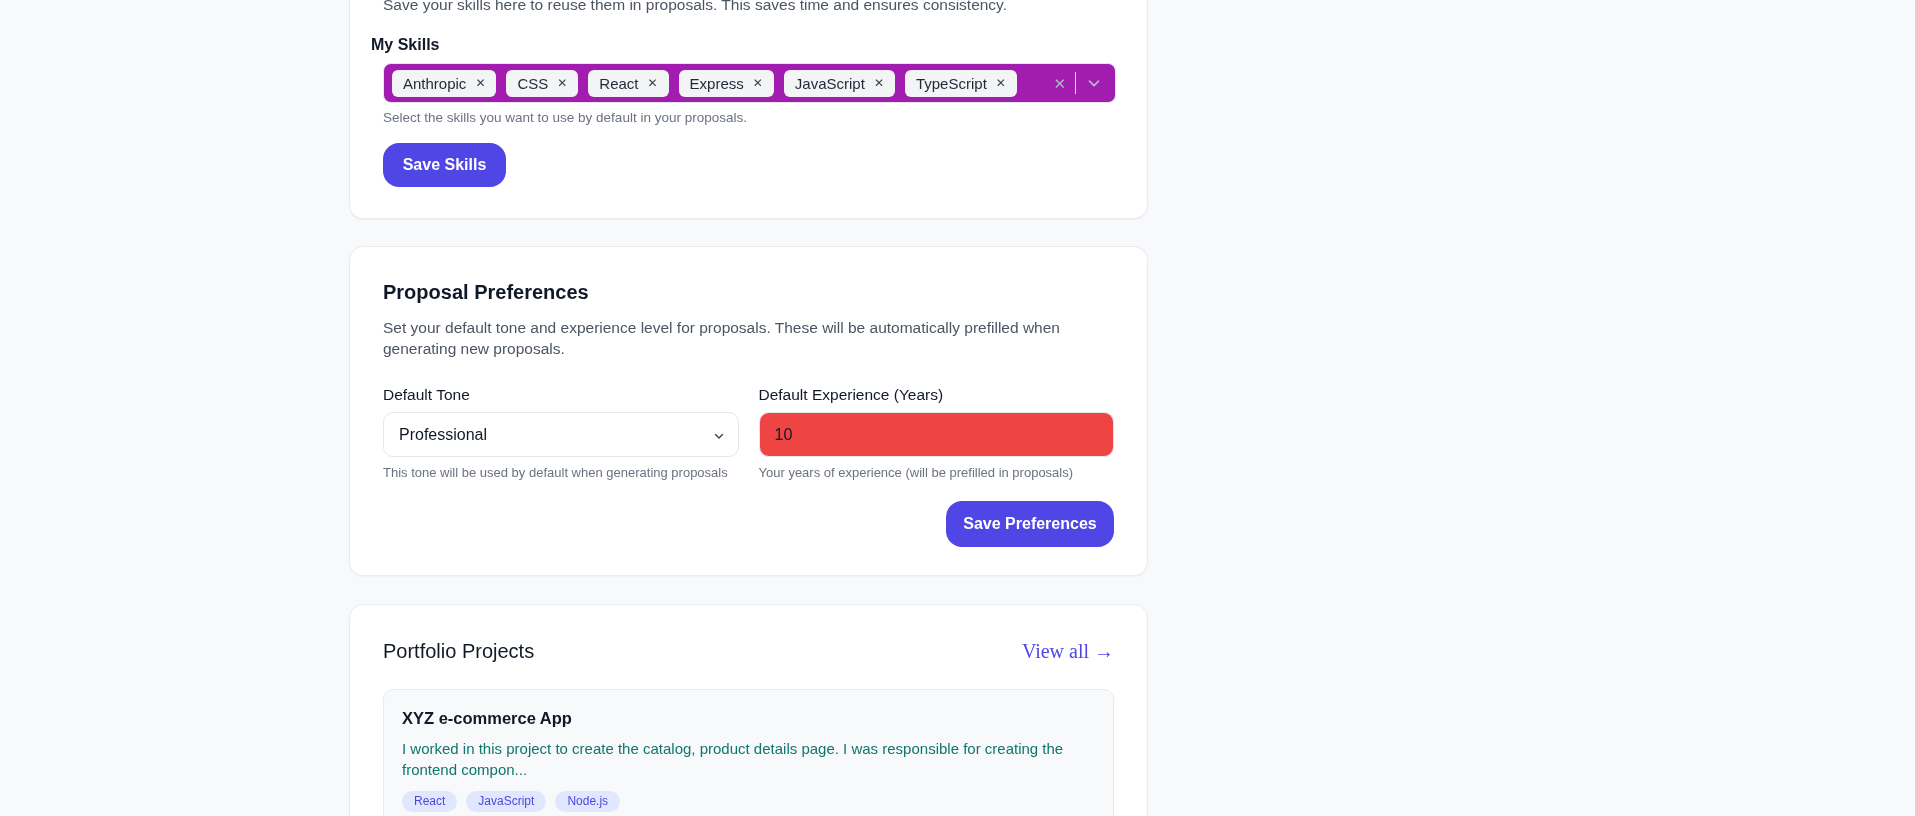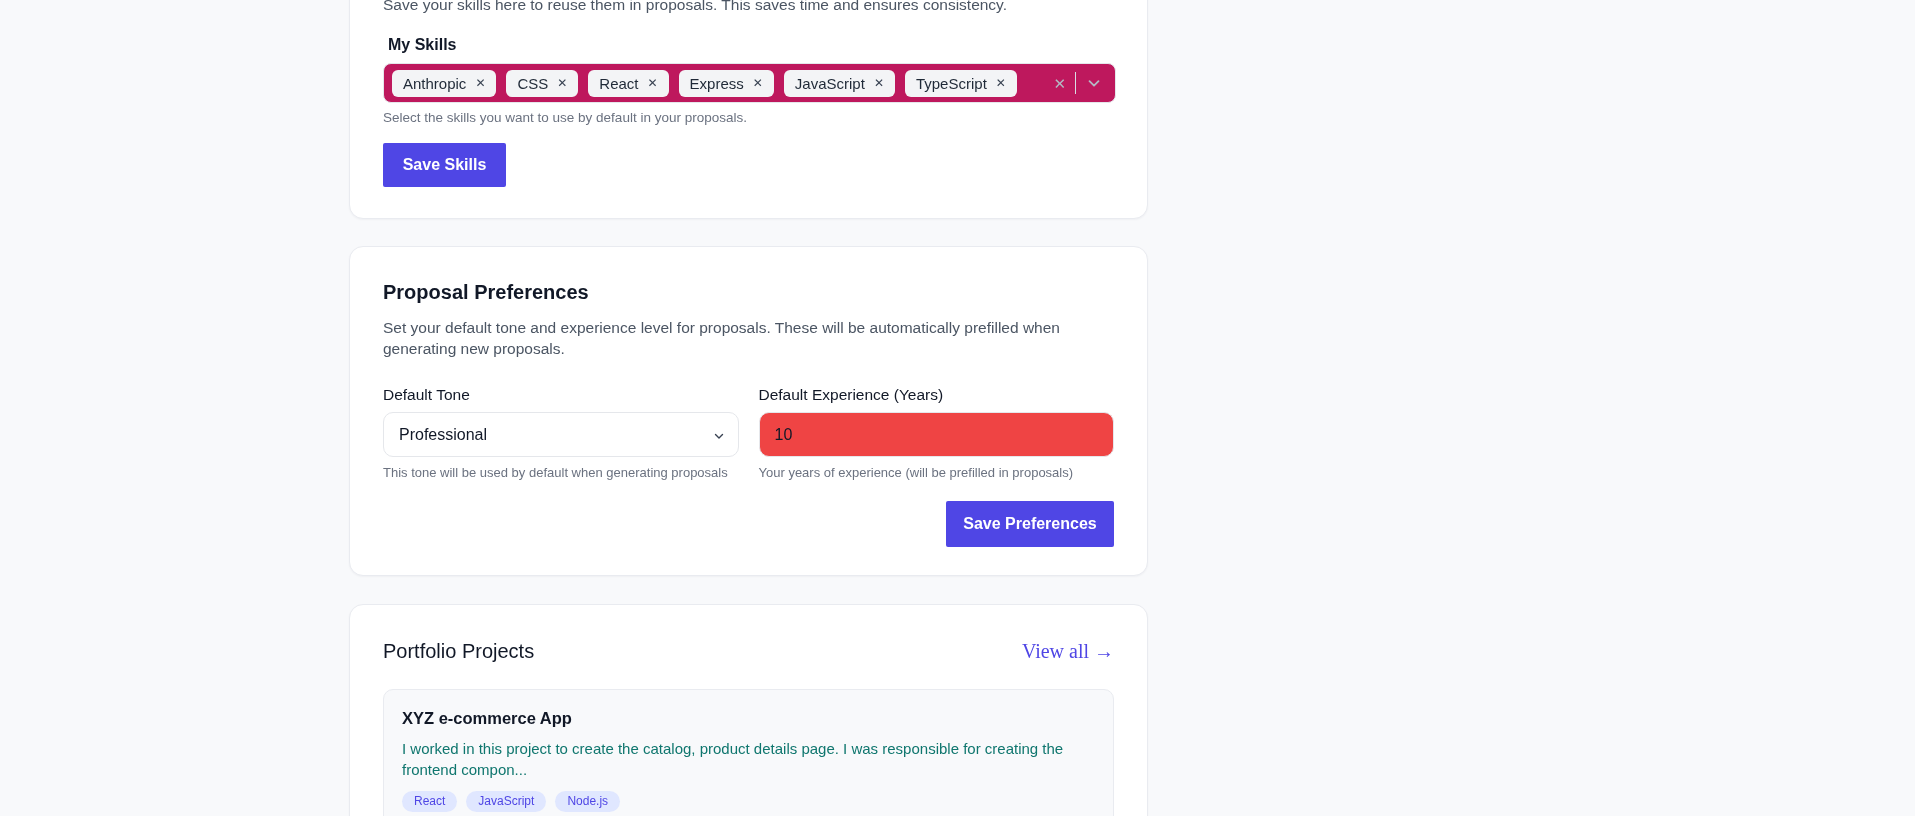--- a/index.html
+++ b/index.html
@@ -19,47 +19,47 @@
     box-shadow:0 1px 2px rgba(16,24,40,.04);
   }
 
   
   .card-skills { position:relative; height:372px; margin-bottom:27px; }
   .intro-text {
     position:absolute; left:33px; top:146px;
     font-size:15.5px; color:#4b5563; line-height:21px; width:730px;
   }
   .skills-label {
-    position:absolute; left:38px; top:188px;
+    position:absolute; left:21px; top:188px;
     font-size:16px; font-weight:600; color:#111827;
   }
   .multiselect {
     position:absolute; left:33px; top:215px; width:733px; height:40px;
-    background:#be185d; border:1px solid #e5e7eb; border-radius:8px;
+    background:#a21caf; border:1px solid #e5e7eb; border-radius:8px;
     display:flex; align-items:center; padding:0 8px;
   }
   .ms-tags { display:flex; align-items:center; gap:10px; flex:1; }
   .ms-tag {
     display:inline-flex; align-items:center; gap:9px;
     background:#f3f4f6; border-radius:6px; padding:5px 11px;
     font-size:15px; color:#1f2937; white-space:nowrap; cursor:default;
   }
   .ms-tag .x {
     font-size:12px; font-weight:700; color:#374151; cursor:pointer; line-height:1;
   }
   .ms-indicators { display:flex; align-items:center; gap:9px; padding-right:4px; }
   .ms-clear { font-size:15px; font-weight:700; color:#b3b9c4; cursor:pointer; line-height:1; }
   .ms-sep { width:1px; height:22px; background:#d9dde3; }
   .ms-chevron { display:flex; cursor:pointer; }
   .skills-helper {
     position:absolute; left:33px; top:262px;
     font-size:13.5px; color:#6b7280;
   }
   .btn-primary {
-    background:#4f46e5; color:#ffffff; border:none; border-radius:2px;
+    background:#4f46e5; color:#ffffff; border:none; border-radius:16px;
     font-size:16px; font-weight:600; cursor:pointer;
     font-family:"Liberation Sans","DejaVu Sans",sans-serif;
   }
   .btn-save-skills { position:absolute; left:33px; top:295px; width:123px; height:44px; }
 
   
   .card-prefs { padding:33px 33px 28px 33px; margin-bottom:28px; }
   .section-title { font-size:20px; font-weight:700; color:#111827; line-height:24px; }
   .section-desc {
     margin-top:13px; font-size:15.5px; color:#4b5563; line-height:21px; max-width:715px;

